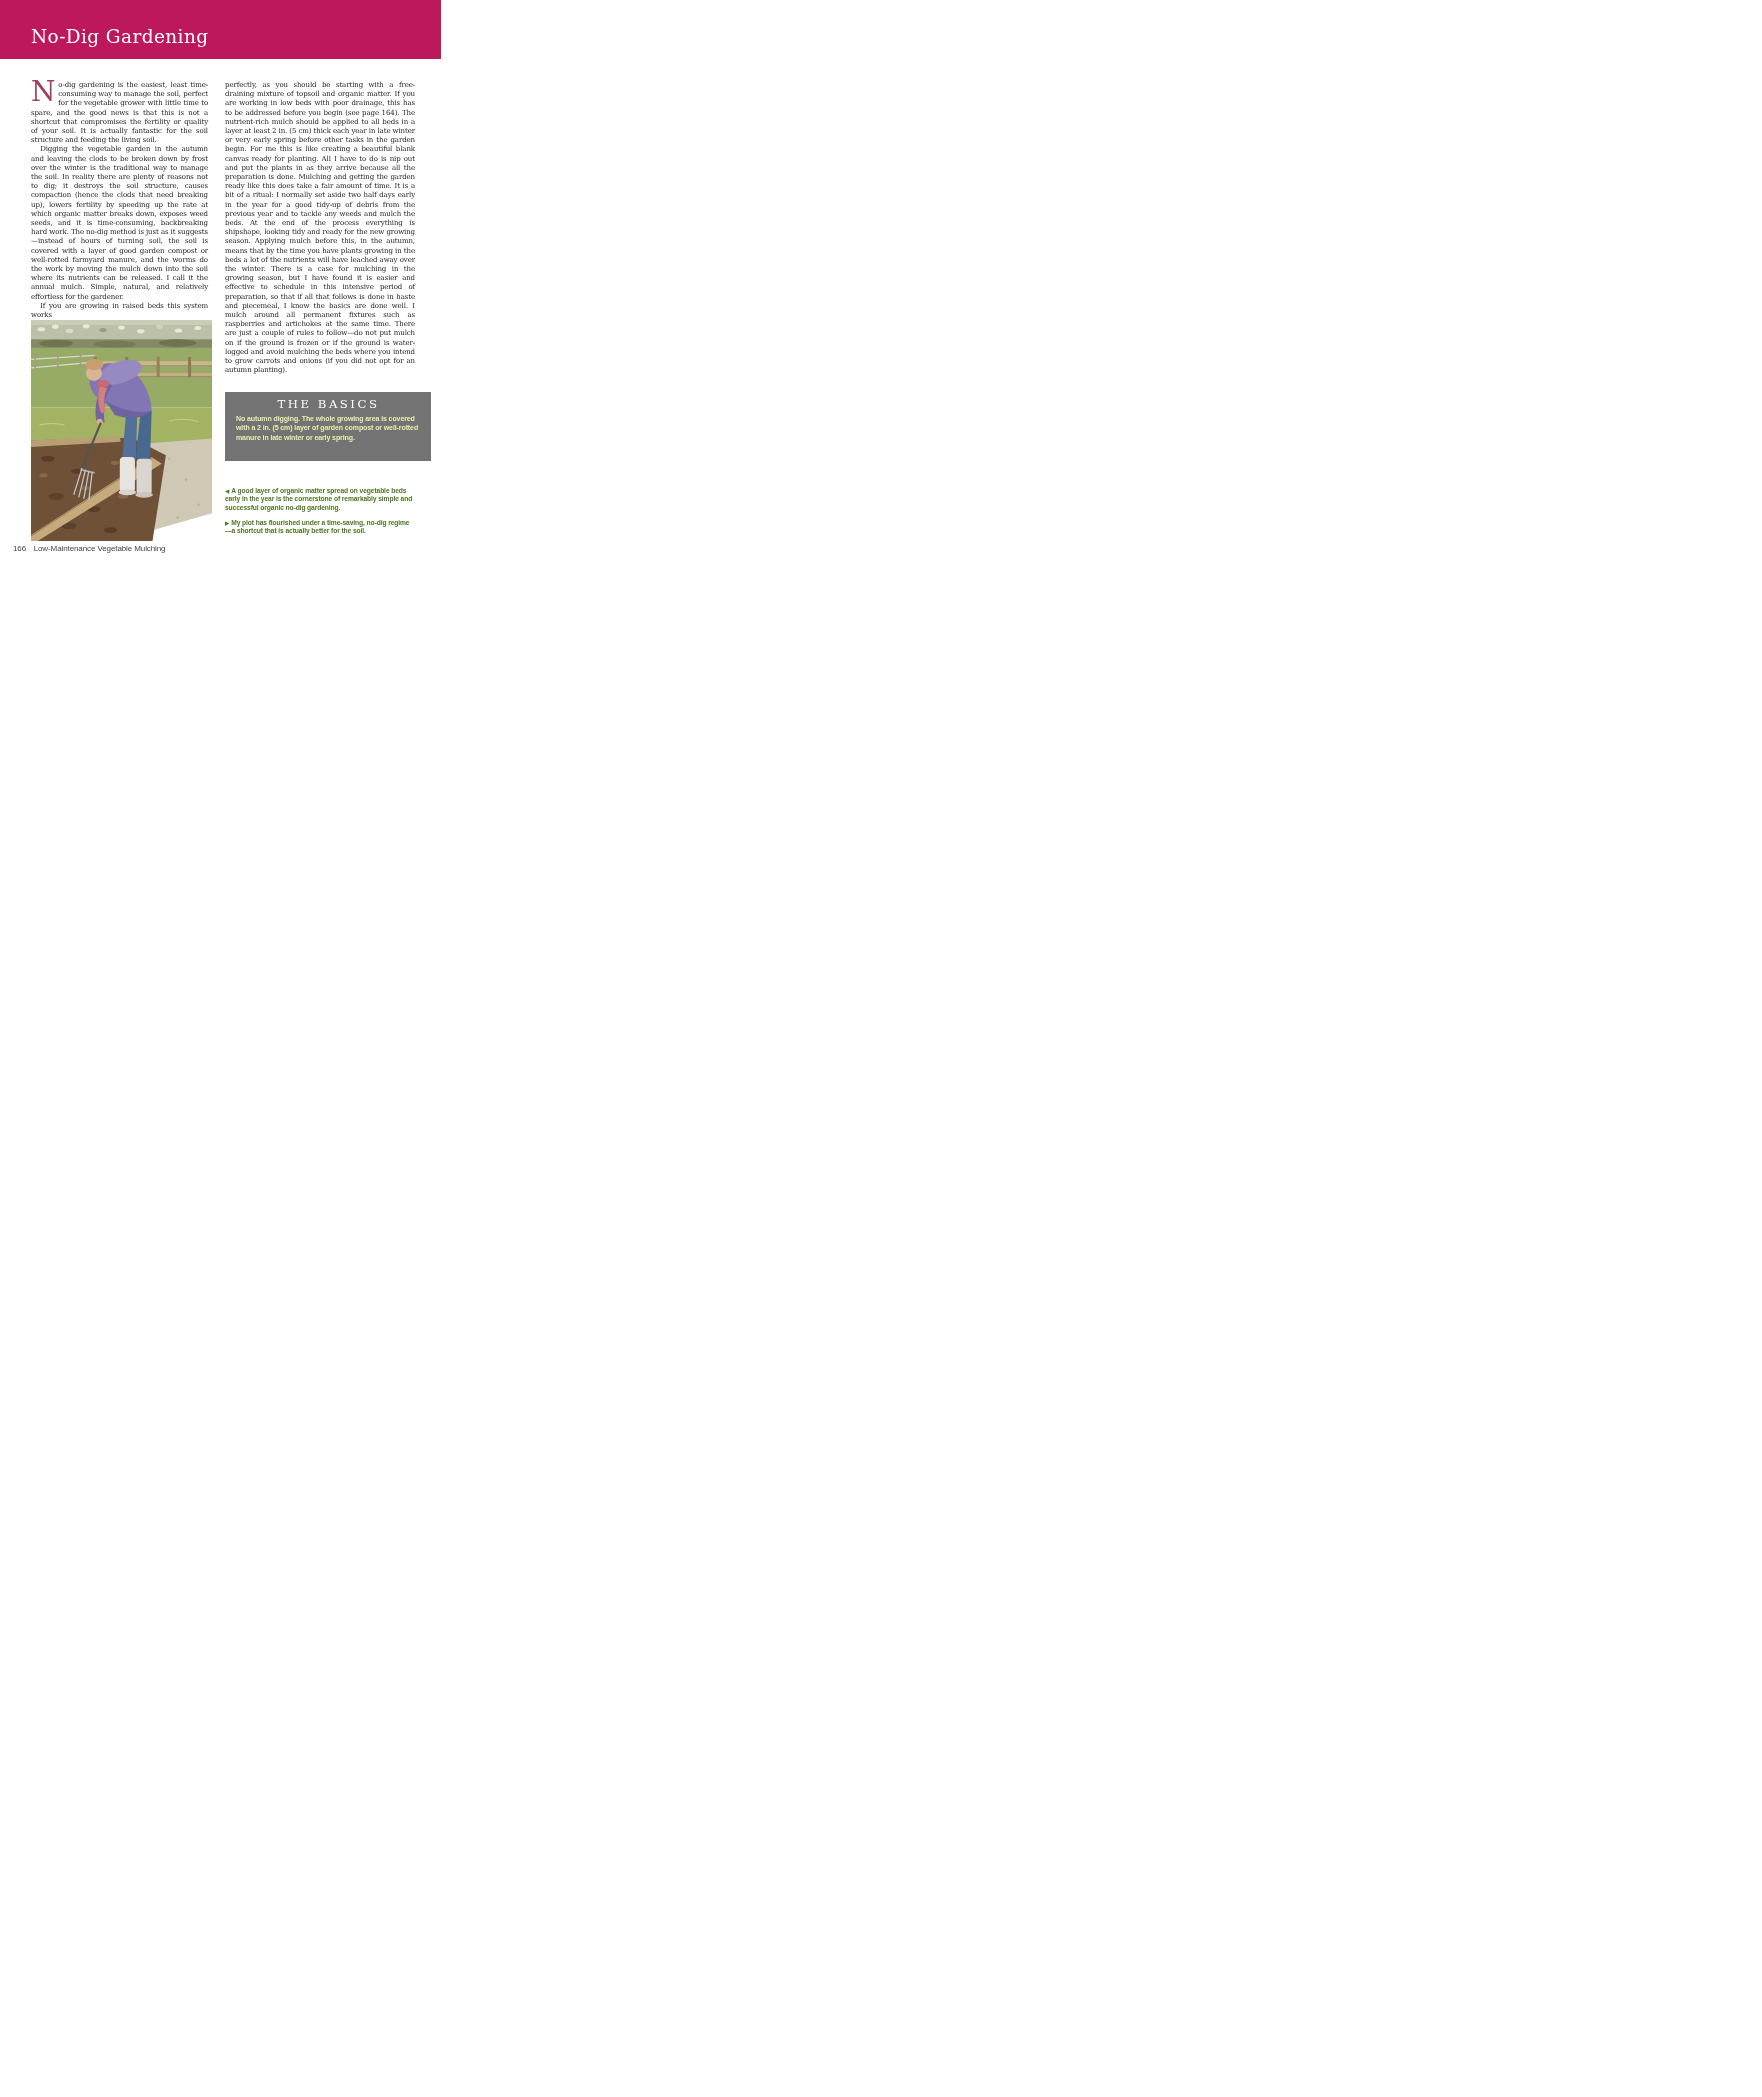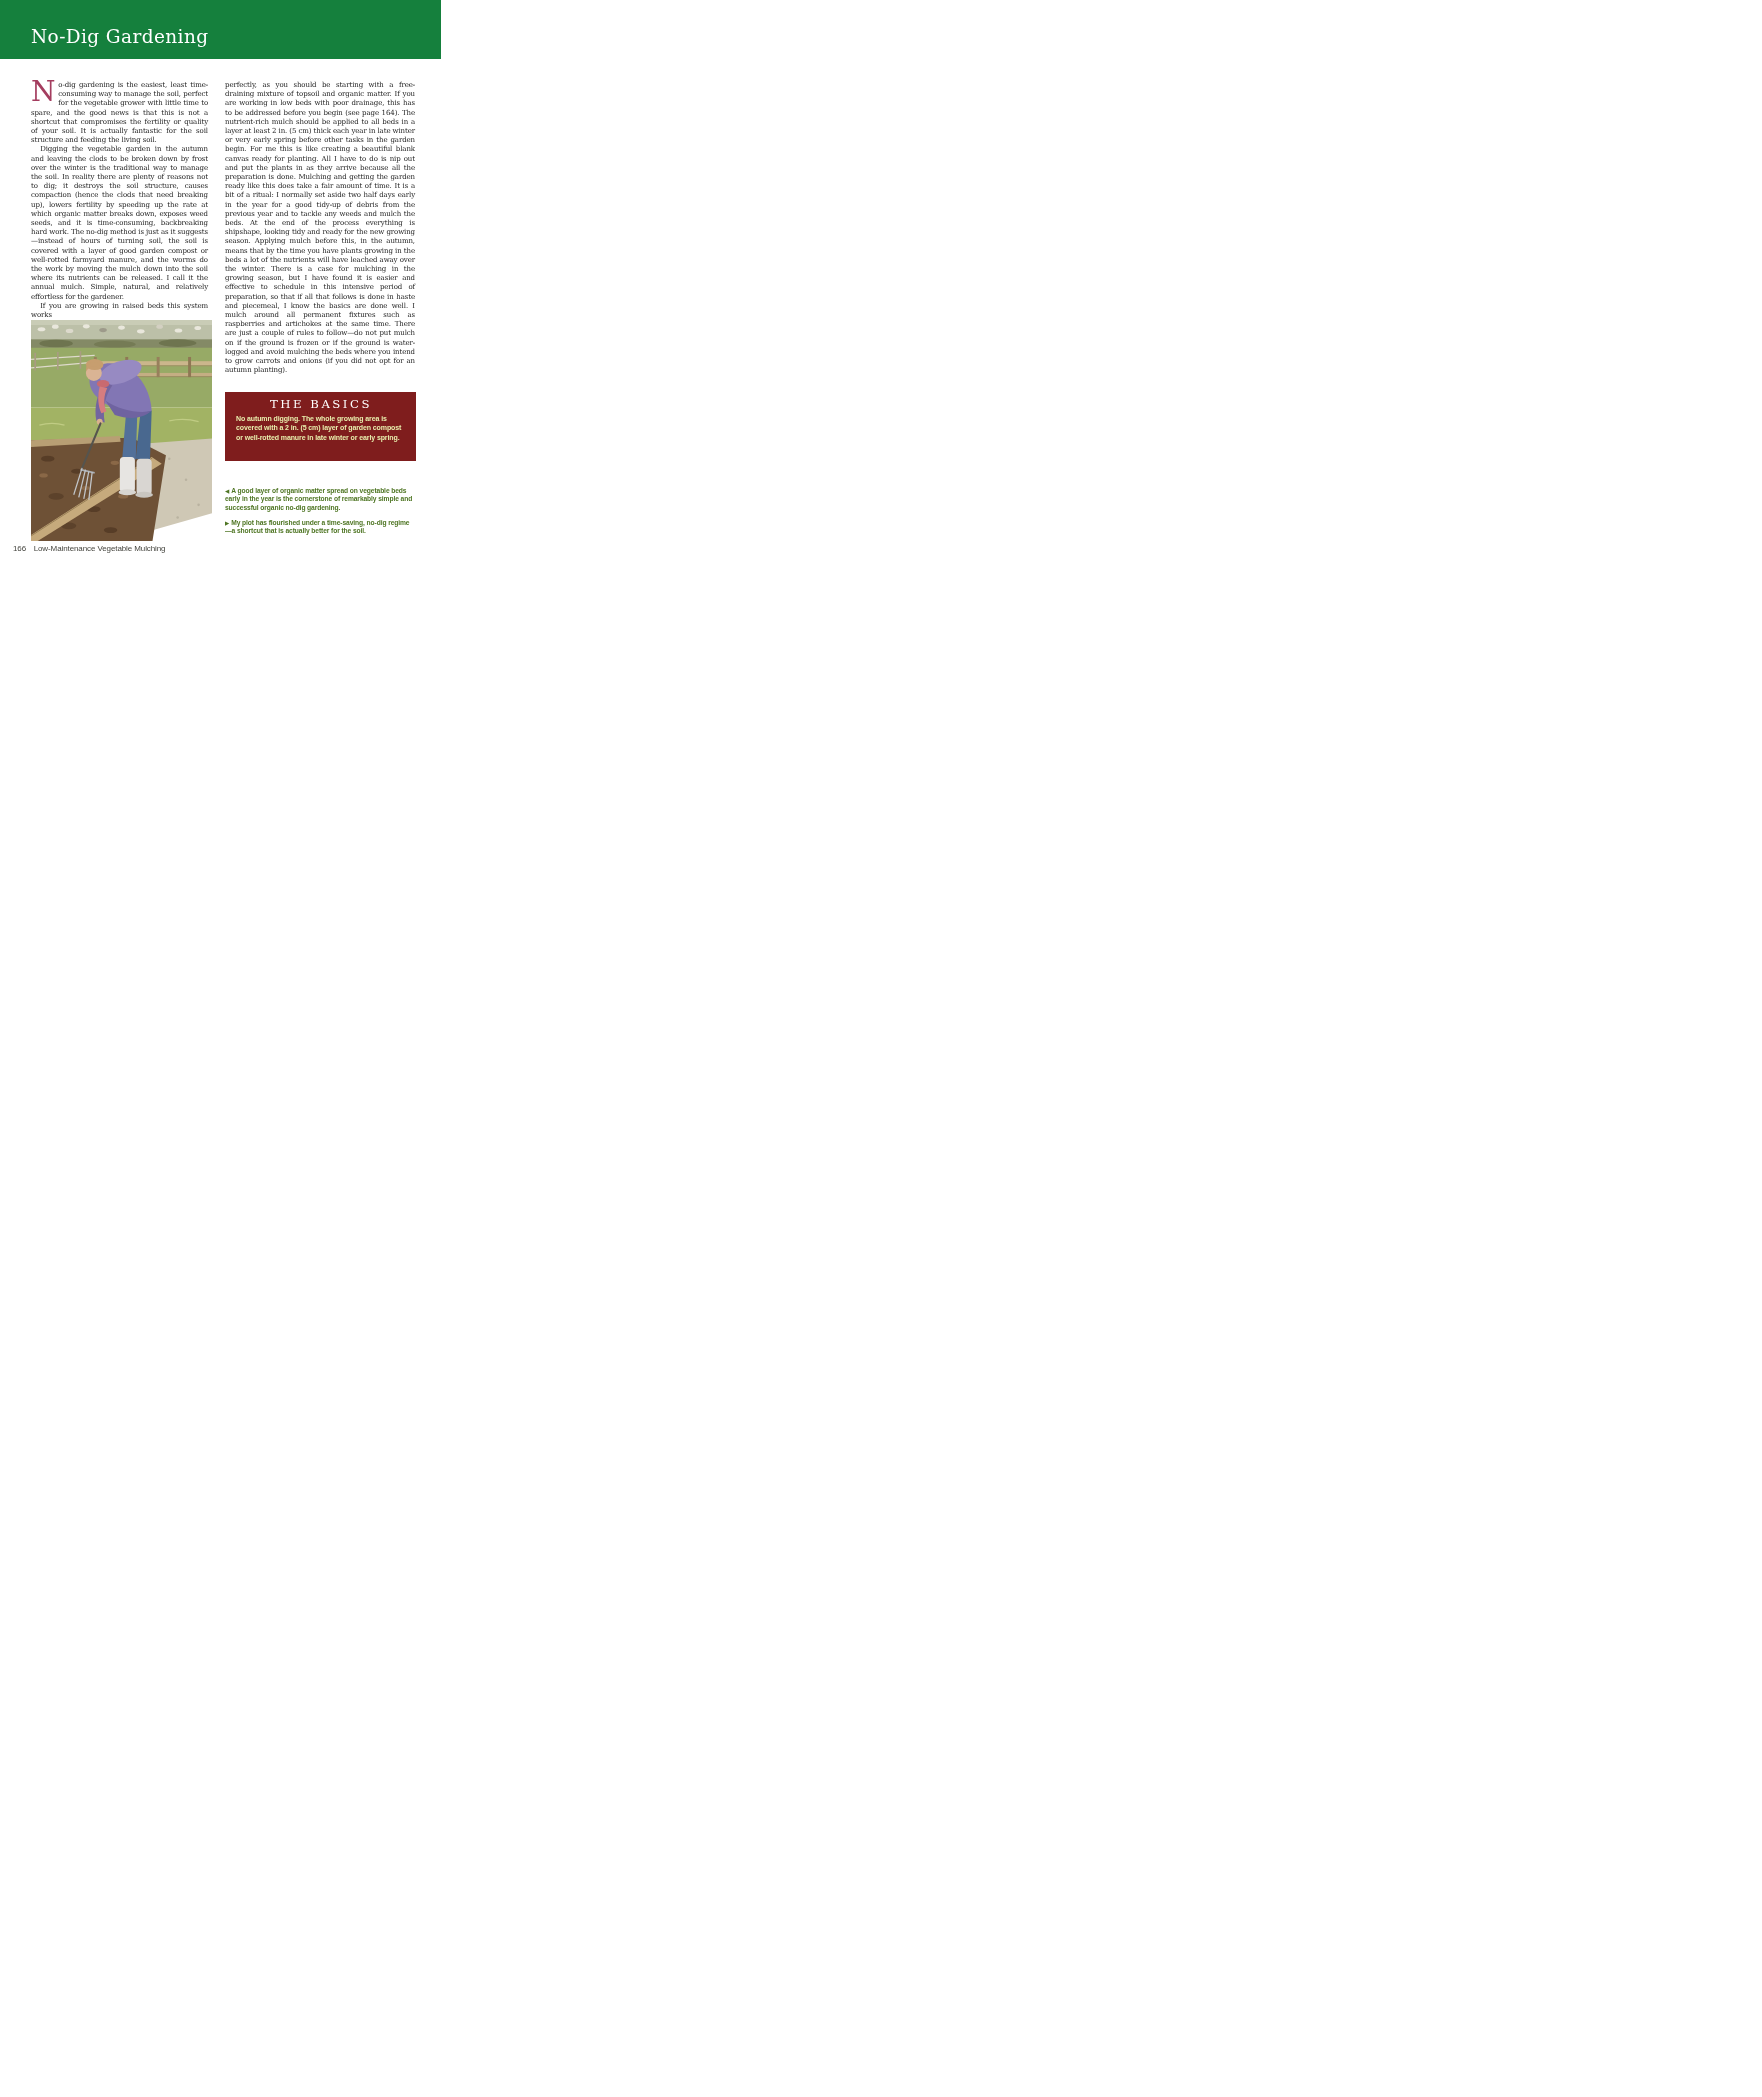--- a/index.html
+++ b/index.html
@@ -1,33 +1,33 @@
 <!DOCTYPE html>
 <html style="font-size:6.7px"><head>
 <meta charset="utf-8">
 <title>No-Dig Gardening</title>
 <style>
   html,body{margin:0;padding:0;background:#ffffff;}
   .page{position:relative;width:441px;height:567px;background:#ffffff;overflow:hidden;
         font-family:"DejaVu Serif",serif;color:#1c1c1c;}
   
-  .header{position:absolute;left:0;top:0;width:441px;height:59px;background:#15803d;}
+  .header{position:absolute;left:0;top:0;width:441px;height:59px;background:#be185d;}
   .header h1{position:absolute;left:31px;top:26px;margin:0;font-weight:400;
              font-family:"DejaVu Serif",serif;font-size:18.5px;letter-spacing:0.4px;color:#ffffff;}
   
   .col{position:absolute;top:81px;font-size:7px;line-height:9.2px;text-align:justify;
        letter-spacing:-0.1px;}
   .col p{margin:0;}
   .col-left{left:31px;width:177px;}
   .col-right{left:225px;width:190px;}
   .indent{text-indent:9.2px;}
   .dropcap{float:left;font-family:"DejaVu Serif",serif;font-size:28px;line-height:22.7px;
            height:26px;padding-right:2.9px;color:#a43d5f;}
   
-  .basics{position:absolute;left:225px;top:392px;width:191px;height:69px;background:#7f1d1d;
+  .basics{position:absolute;left:225px;top:392px;width:206px;height:69px;background:#737373;
           box-sizing:border-box;padding:5px 10px 0 11px;}
   .basics h2{margin:0;text-align:center;color:#ffffff;font-weight:400;
              font-family:"DejaVu Serif",serif;font-size:11.7px;letter-spacing:2.5px;}
   .basics p{margin:2.5px 0 0 0;color:#e9efad;font-family:"Liberation Sans",sans-serif;
             font-weight:bold;font-size:7px;line-height:9.6px;letter-spacing:-0.1px;}
   
   .captions{position:absolute;left:225px;top:487px;width:190px;}
   .caption{margin:0 0 6.3px 0;color:#4e7523;font-family:"Liberation Sans",sans-serif;
            font-weight:bold;font-size:6.7px;line-height:8.4px;letter-spacing:-0.1px;}
   .arrow{font-family:"DejaVu Sans",sans-serif;font-size:5.5px;margin-right:2.1px;}

